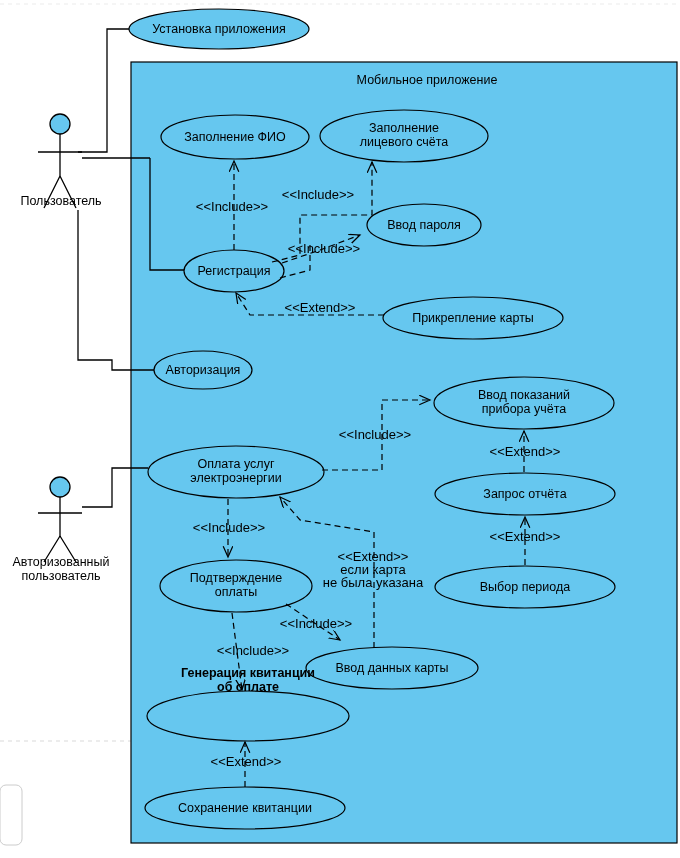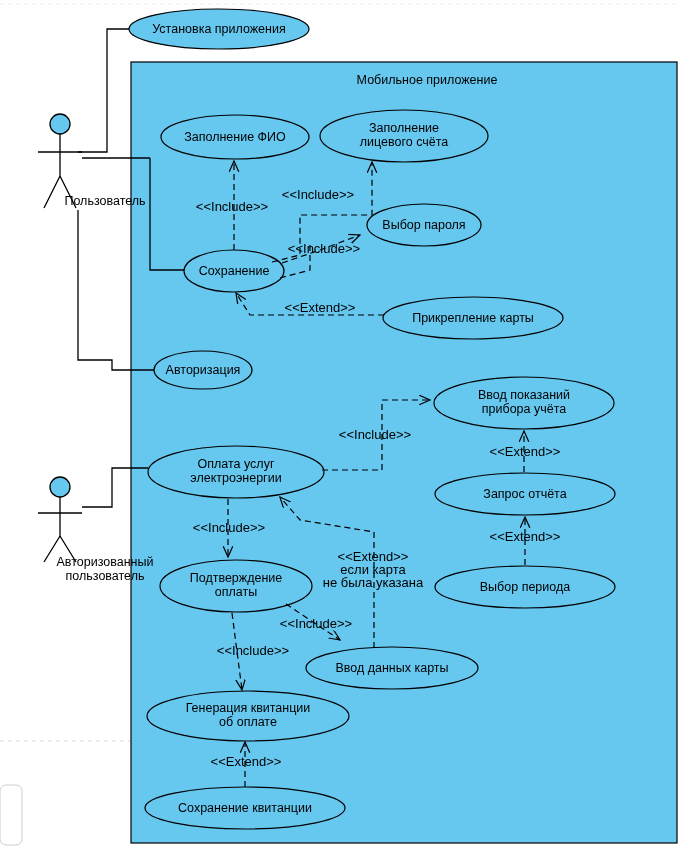--- a/index.html
+++ b/index.html
@@ -39,21 +39,20 @@
     line-height: 13px;
     white-space: pre-line;
   }
   .actor-label {
     position: absolute;
     text-align: center;
     color: #000000;
     font-size: 12.5px;
     line-height: 14px;
     white-space: pre-line;
-    padding-left: 44px;
   }
   .boundary-title {
     position: absolute;
     text-align: center;
     color: #000000;
     font-size: 12.5px;
   }
 </style>
 </head>
 <body>
@@ -157,34 +156,34 @@
   <div class="boundary-title" style="left:131px; top:73px; width:592px;">Мобильное приложение</div>
 
   <div class="actor-label" style="left:0px; top:194px; width:122px;">Пользователь</div>
   <div class="actor-label" style="left:0px; top:555px; width:122px;">Авторизованный
 пользователь</div>
 
   <div class="lbl" style="left:129px; top:22px; width:180px;">Установка приложения</div>
   <div class="lbl" style="left:161px; top:130px; width:148px;">Заполнение ФИО</div>
   <div class="lbl" style="left:320px; top:121px; width:168px;">Заполнение
 лицевого счёта</div>
-  <div class="lbl" style="left:367px; top:218px; width:114px;">Выбор пароля</div>
-  <div class="lbl" style="left:184px; top:264px; width:100px;">Сохранение</div>
+  <div class="lbl" style="left:367px; top:218px; width:114px;">Ввод пароля</div>
+  <div class="lbl" style="left:184px; top:264px; width:100px;">Регистрация</div>
   <div class="lbl" style="left:383px; top:311px; width:180px;">Прикрепление карты</div>
   <div class="lbl" style="left:154px; top:363px; width:98px;">Авторизация</div>
   <div class="lbl" style="left:434px; top:388px; width:180px;">Ввод показаний
 прибора учёта</div>
   <div class="lbl" style="left:148px; top:457px; width:176px;">Оплата услуг
 электроэнергии</div>
   <div class="lbl" style="left:435px; top:487px; width:180px;">Запрос отчёта</div>
   <div class="lbl" style="left:435px; top:580px; width:180px;">Выбор периода</div>
   <div class="lbl" style="left:160px; top:571px; width:152px;">Подтверждение
 оплаты</div>
   <div class="lbl" style="left:306px; top:661px; width:172px;">Ввод данных карты</div>
-  <div class="lbl" style="left:147px; top:701px; width:202px;">Генерация квитанции
+  <div class="lbl" style="left:147px; top:666px; width:202px;font-weight:bold;">Генерация квитанции
 об оплате</div>
   <div class="lbl" style="left:145px; top:801px; width:200px;">Сохранение квитанции</div>
 
   <div class="stereo" style="left:182px; top:200px; width:100px;">&lt;&lt;Include&gt;&gt;</div>
   <div class="stereo" style="left:268px; top:188px; width:100px;">&lt;&lt;Include&gt;&gt;</div>
   <div class="stereo" style="left:274px; top:242px; width:100px;">&lt;&lt;Include&gt;&gt;</div>
   <div class="stereo" style="left:272px; top:301px; width:96px;">&lt;&lt;Extend&gt;&gt;</div>
   <div class="stereo" style="left:325px; top:428px; width:100px;">&lt;&lt;Include&gt;&gt;</div>
   <div class="stereo" style="left:477px; top:445px; width:96px;">&lt;&lt;Extend&gt;&gt;</div>
   <div class="stereo" style="left:477px; top:530px; width:96px;">&lt;&lt;Extend&gt;&gt;</div>

